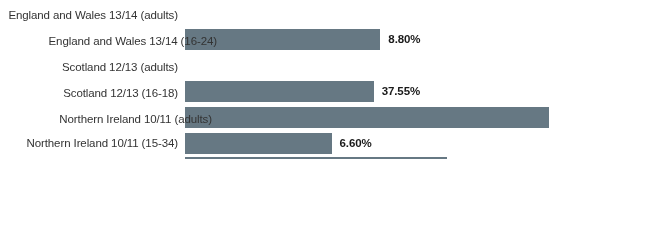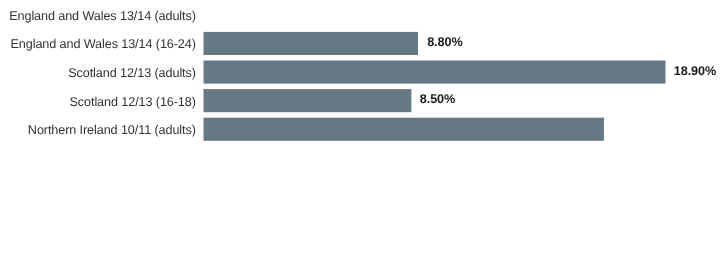--- a/index.html
+++ b/index.html
@@ -70,40 +70,47 @@
 
   <div class="row" style="top:5px;">
     <span class="cat-label" style="color: rgb(51, 51, 51);">England and Wales 13/14 (adults)</span>
     <span class="bar-wrap">
       <span class="bar" style="width: 195.36px; background: rgb(102, 120, 131);"></span>
       <span class="value-label" style="color: rgb(26, 26, 26);">8.80%</span>
     </span>
   </div>
 
   <div class="row" style="top:31px;">
-    <span class="cat-label" style="color: rgb(51, 51, 51);">England and Wales 13/14 (16-24)</span>
-    <span class="bar-wrap">
-      <span class="bar" style="width: 419.58px; background: rgb(102, 120, 131);"></span>
-      <span class="value-label" style="color: rgb(26, 26, 26);">18.90%</span>
-    </span>
+    <span class="cat-label" style="color: rgb(51, 51, 51); padding-left: 39px;">England and Wales 13/14 (16-24)</span>
   </div>
 
   <div class="row" style="top:57px;padding-left:20px;">
     <span class="cat-label" style="color: rgb(51, 51, 51);">Scotland 12/13 (adults)</span>
     <span class="bar-wrap">
       <span class="bar" style="width: 188.7px; background: rgb(102, 120, 131);"></span>
-      <span class="value-label" style="color: rgb(26, 26, 26);">8.50%</span>
+      <span class="value-label" style="color: rgb(26, 26, 26);">37.55%</span>
     </span>
   </div>
 
   <div class="row" style="top:83px;">
     <span class="cat-label" style="color: rgb(51, 51, 51);">Scotland 12/13 (16-18)</span>
     <span class="bar-wrap">
       <span class="bar" style="width: 364.08px; background: rgb(102, 120, 131);"></span>
     </span>
   </div>
 
   <div class="row" style="top:109px;">
-    <span class="cat-label" style="color: rgb(51, 51, 51);">Northern Ireland 10/11 (adults)</span>
+    <span class="cat-label" style="color: rgb(51, 51, 51); margin-left: 34px;">Northern Ireland 10/11 (adults)</span>
+    <span class="bar-wrap">
+      <span class="bar" style="width: 146.52px; background: rgb(102, 120, 131);"></span>
+      <span class="value-label" style="color: rgb(26, 26, 26);">6.60%</span>
+    </span>
   </div>
 
+  <div class="row" style="top:133px;">
+    <span class="cat-label" style="color: rgb(51, 51, 51);">Northern Ireland 10/11 (15-34)</span>
+    <span class="bar-wrap">
+      <span class="bar" style="width: 261.96px; background: rgb(102, 120, 131);"></span>
+      <span class="value-label" style="color: rgb(26, 26, 26);">11.80%</span>
+    </span>
+  </div>
 
 </div>
 
 </body></html>

